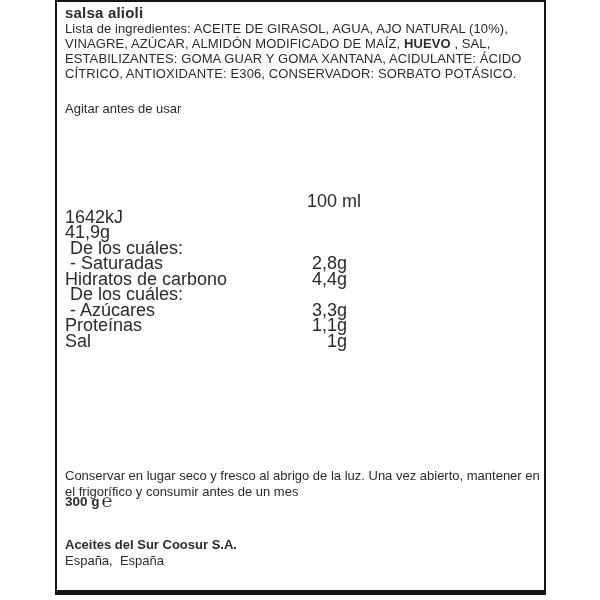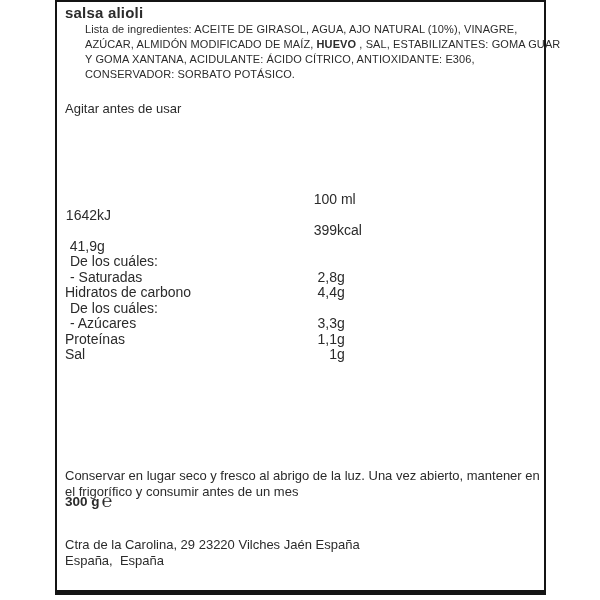--- a/index.html
+++ b/index.html
@@ -33,35 +33,34 @@
 
   .title {
     top: 2px;
     font-size: 15px;
     font-weight: bold;
     letter-spacing: 0.2px;
   }
   .ingredients {
     top: 20px;
     width: 476px;
-    font-size: 11px;
+    font-size: 13px;
     line-height: 14.9px;
     letter-spacing: 0.1px;
-    margin-left: 20px;
   }
   .ingredients b { font-weight: bold; }
   .shake {
     top: 99px;
     font-size: 13px;
   }
 
   .ntable {
     top: 189px;
     width: 470px;
-    font-size: 14px;
+    font-size: 18px;
   }
   .nrow { display: flex; height: 15.5px; align-items: baseline; }
   .nlabel { flex: 0 0 240px; white-space: pre; }
   .nlabel.indent { padding-left: 5px; flex-basis: 235px; }
   .nnum { flex: 0 0 32px; text-align: right; white-space: pre; }
   .nunit { white-space: pre; }
 
   .storage {
     top: 442px;
     width: 480px;
@@ -105,25 +104,20 @@
       <div class="nrow">
         <span class="nlabel"></span>
         <span class="nnum">100</span>
         <span class="nunit"> ml</span>
       </div>
       <div class="nrow">
         <span class="nnum">1642</span>
         <span class="nunit">kJ</span>
       </div>
       <div class="nrow">
-        <span class="nlabel"></span>
-        <span class="nnum">399</span>
-        <span class="nunit">kcal</span>
-      </div>
-      <div class="nrow">
         <span class="nnum">41,9</span>
         <span class="nunit">g</span>
       </div>
       <div class="nrow">
         <span class="nlabel indent">De los cuáles:</span>
         <span class="nnum"></span>
         <span class="nunit"></span>
       </div>
       <div class="nrow">
         <span class="nlabel indent">- Saturadas</span>
@@ -155,18 +149,18 @@
         <span class="nnum">1</span>
         <span class="nunit">g</span>
       </div>
     </div>
 
     <div class="sec storage">Conservar en lugar seco y fresco al abrigo de la luz. Una vez abierto, mantener en el frigorífico y consumir antes de un mes</div>
 
     <div class="sec weight"><span>300 g</span><span class="esign">℮</span></div>
 
     <div class="sec manufacturer">
-      <div>Ctra de la Carolina, 29 23220 Vilches Jaén España</div>
+      <div class="name">Aceites del Sur Coosur S.A.</div>
       <div class="pre">España,  España</div>
     </div>
 
   </div>
 </div>
 
 </body></html>

